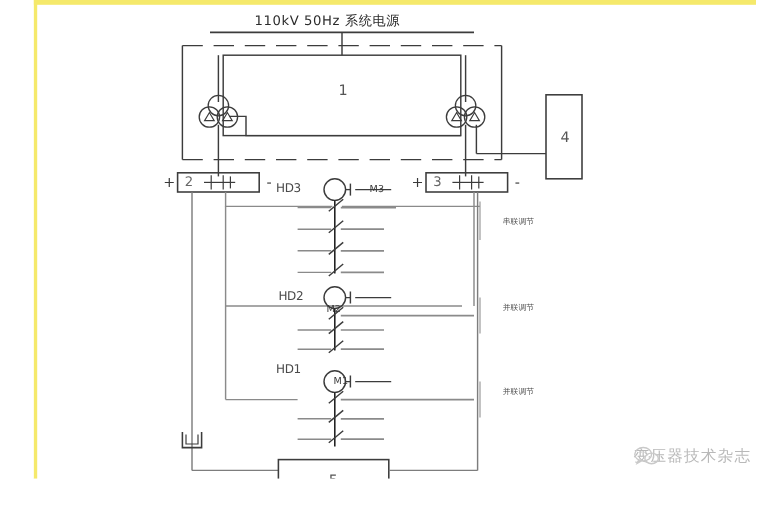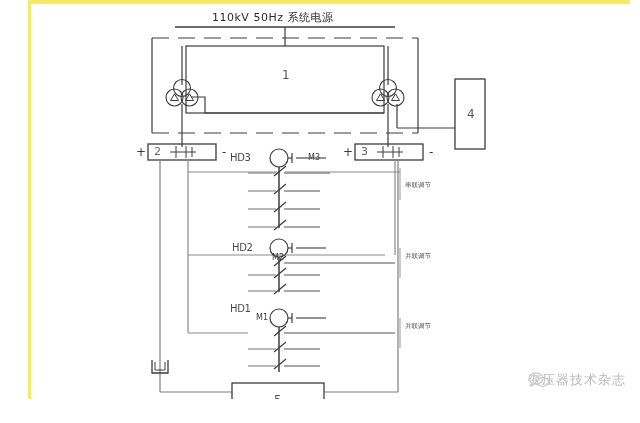--- a/index.html
+++ b/index.html
@@ -75,20 +75,21 @@
     font-family: "DejaVu Sans", sans-serif;
   }
   .lbl-sys {
     font-size: 11px;
     letter-spacing: 0.5px;
     color: #2b2b2b;
   }
   .lbl-cn-tiny {
     font-size: 6.5px;
     color: #4a4a4a;
+    margin-left: 14px;
   }
   .lbl-box {
     font-size: 12px;
     color: #555;
   }
   .lbl-hd {
     font-size: 10px;
     color: #4a4a4a;
     letter-spacing: -0.3px;
   }
@@ -301,21 +302,21 @@
 
   <div class="lbl lbl-hd" style="left:230px; top:152px;text-align:center;">HD3</div>
   <div class="lbl lbl-m" style="left:272px; top:153px;margin-left:36px;">M3</div>
   <div class="lbl lbl-cn-tiny" style="left:405px; top:181px;">串联调节</div>
 
   <div class="lbl lbl-hd" style="left:232px; top:242px;">HD2</div>
   <div class="lbl lbl-m" style="left:272px; top:253px;">M2</div>
   <div class="lbl lbl-cn-tiny" style="left:405px; top:252px;">并联调节</div>
 
   <div class="lbl lbl-hd" style="left:230px; top:303px;">HD1</div>
-  <div class="lbl lbl-m" style="left:256px; top:313px;">M1</div>
+  <div class="lbl lbl-m" style="left:278px; top:313px;">M1</div>
   <div class="lbl lbl-cn-tiny" style="left:405px; top:322px;">并联调节</div>
 
   <div class="watermark">
     <svg class="wm-icon" width="22" height="18" viewBox="0 0 22 18">
       <ellipse cx="8" cy="7.5" rx="7" ry="5.6" fill="none" stroke="#c9c9c9" stroke-width="1.2"></ellipse>
       <path d="M 4.5 11.8 L 3 15 L 6.6 13" fill="none" stroke="#c9c9c9" stroke-width="1.2"></path>
       <circle cx="5.8" cy="5.8" r="0.9" fill="#c9c9c9"></circle>
       <circle cx="10" cy="5.8" r="0.9" fill="#c9c9c9"></circle>
       <ellipse cx="15" cy="11" rx="5.6" ry="4.4" fill="none" stroke="#c9c9c9" stroke-width="1.2"></ellipse>
       <circle cx="13.2" cy="9.8" r="0.75" fill="#c9c9c9"></circle>

